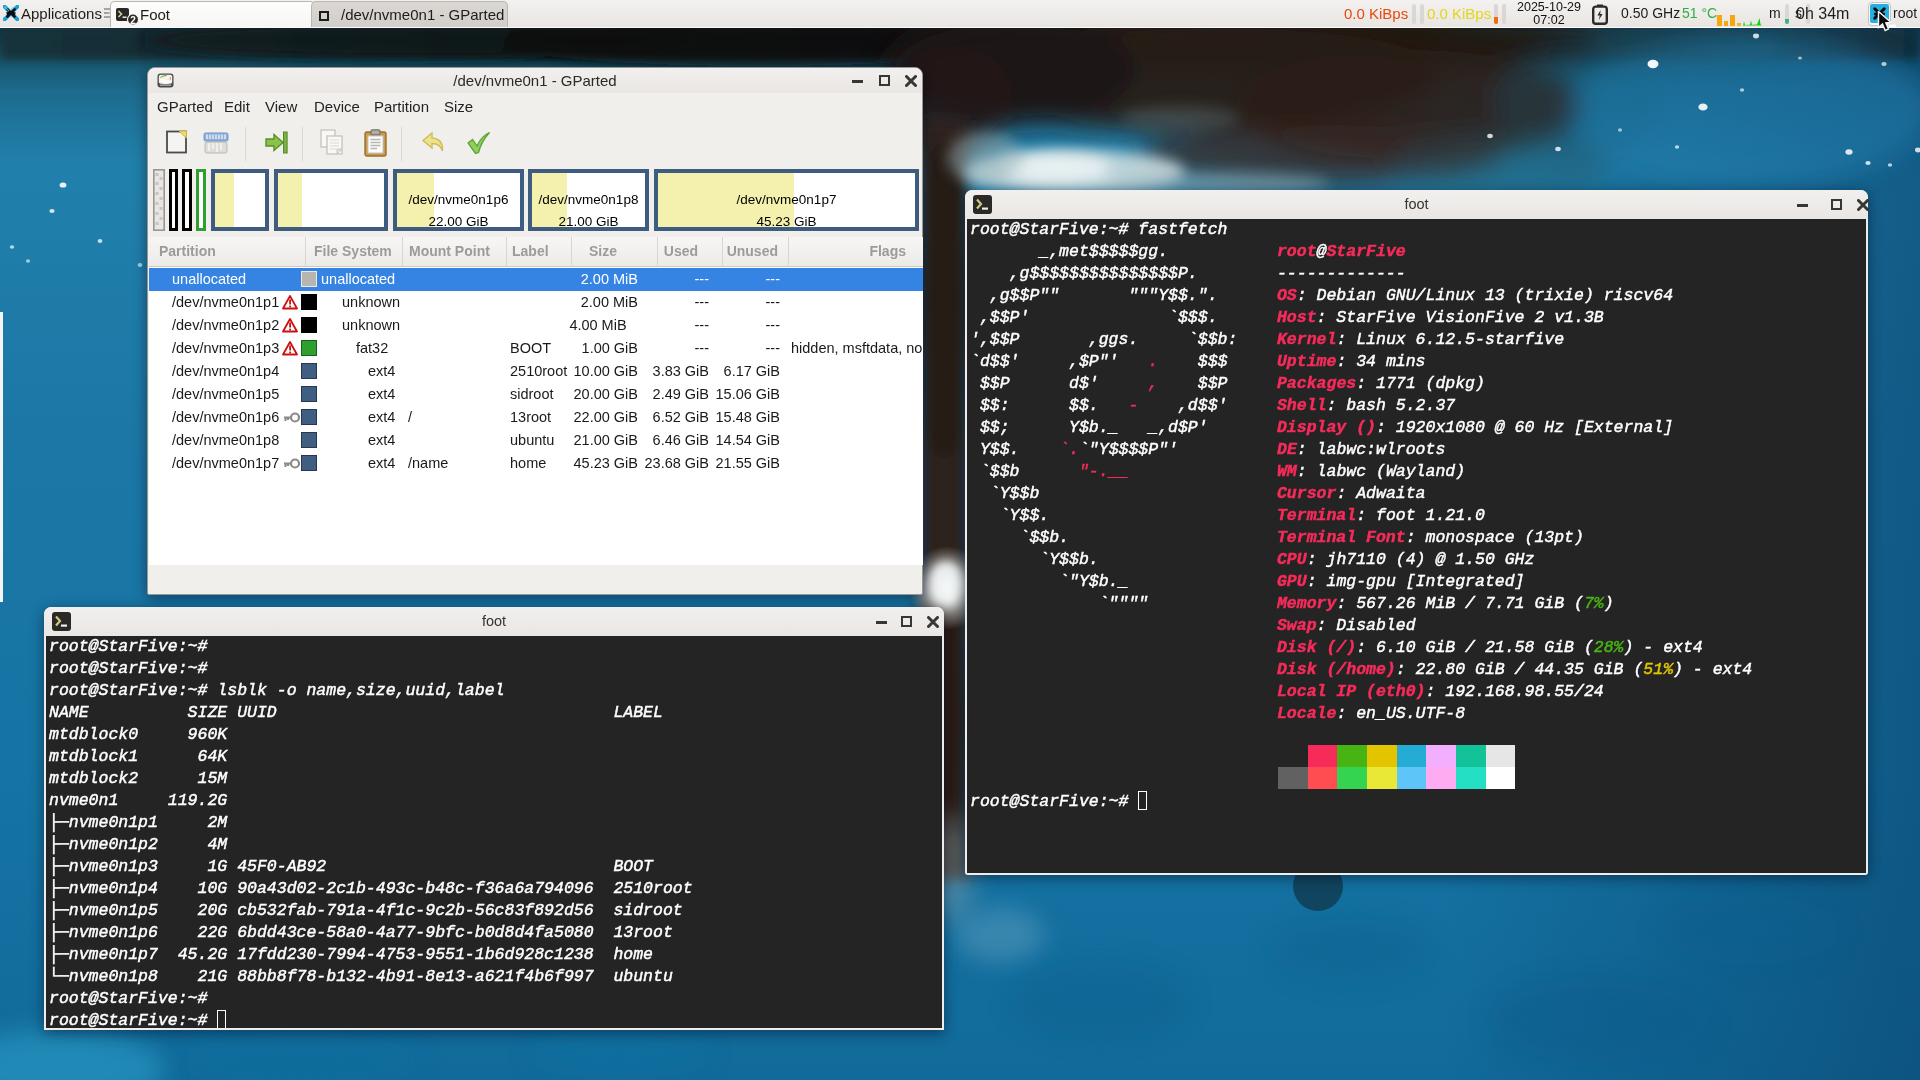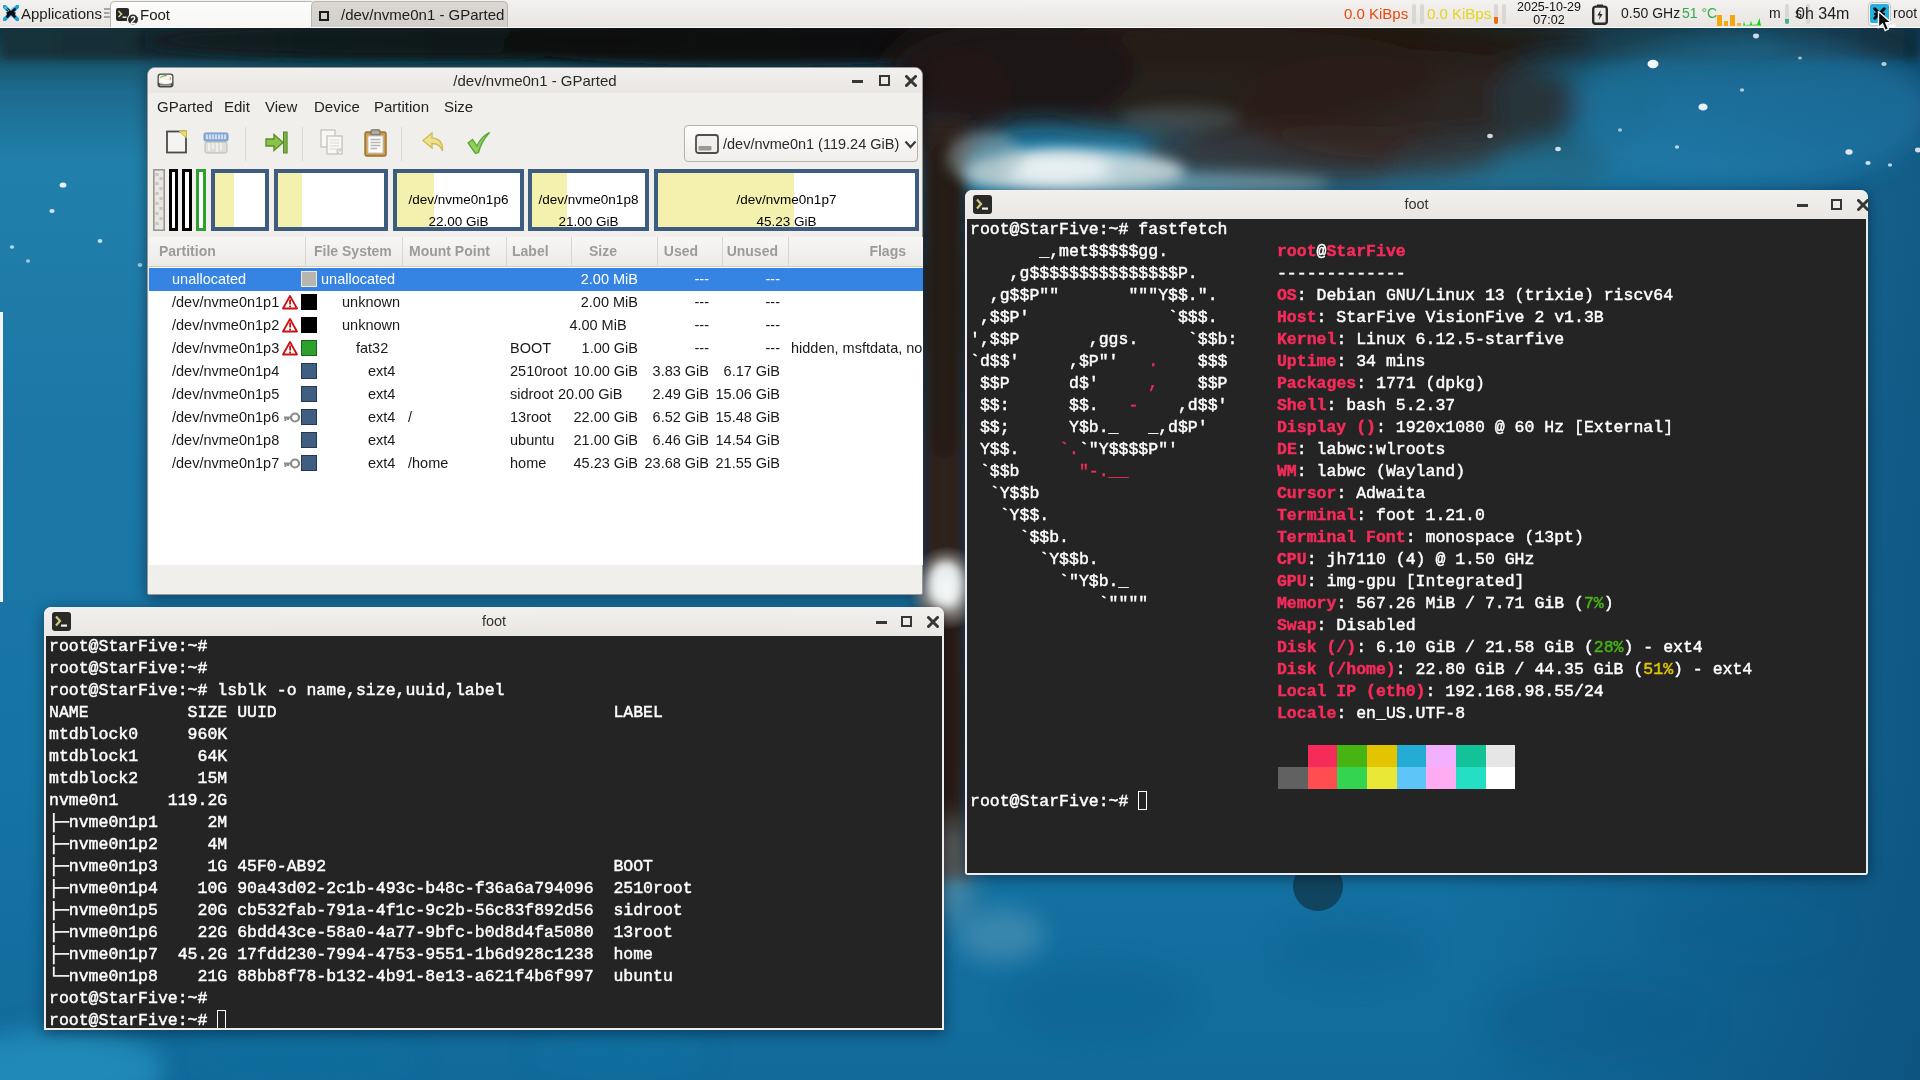--- a/index.html
+++ b/index.html
@@ -34,21 +34,21 @@
     border-bottom:1px solid #cdc9c4; border-right:1px solid #d9d5d1; }
   .gph span { position:absolute; top:0; line-height:29px; font-weight:bold; font-size:14px; color:#9b9b9b; }
   .grow { position:absolute; left:0; width:774px; height:23px; font-size:14.5px; color:#1a1a1a; }
   .grow div { position:absolute; top:0; height:23px; line-height:23px; white-space:nowrap; }
   .swatch { position:absolute; top:3px; width:16px; height:16px; border:1px solid rgba(0,0,0,.45); }
   #gp-status { position:absolute; left:1px; bottom:1px; width:774px; height:31px; background:#f1efec;
     border-top:1px solid #d6d2cd; font-size:14px; color:#2a2a2a; line-height:30px; }
   
   .term .titlebar { height:29px; }
   .term .ttitle { width:100%; text-align:center; font-size:14.5px; color:#35322f; line-height:29px; }
-  .tcontent { position:absolute; left:0; bottom:0; background:#242424; overflow:hidden; }
+  .tcontent { position:absolute; left:0; bottom:0; background:#242424; overflow:hidden;font-style:italic; }
   pre.tpre { font-family:"Liberation Mono", monospace; font-size:16.5px; line-height:22px; color:#ffffff; padding-left:3px; -webkit-text-stroke:0.45px currentColor; }
   #termL { left:44px; top:607px; width:900px; height:423px; background:#efedec; border-radius:8px 8px 0 0; }
   #termL .tcontent { left:2px; bottom:2px; width:896px; height:392px; }
   #termR { left:965px; top:190px; width:903px; height:685px; background:#efedec; border-radius:8px 8px 3px 3px; }
   #termR .tcontent { left:2px; bottom:2px; width:899px; height:654px; }
   .red { color:#f62b5a; font-weight:bold; }
   .redp { color:#f62b5a; }
   .grn { color:#47b413; }
   .yel { color:#e3c401; }
   .cursorbox { display:inline-block; width:9px; height:19px; border:1.5px solid #fff; vertical-align:-4px; }
@@ -310,30 +310,20 @@
     </svg>
 
     <svg class="abs" style="left:272px;top:10px" width="26" height="24" viewBox="0 0 26 24" opacity="0.95">
       <path d="M12 2 L3 9.5 L12 17 V12.5 C18 12.5 21 15 22.5 20 C23 12 19 7.5 12 7 Z" fill="#ece28a" stroke="#cdbb4e" stroke-width="1.4"></path>
     </svg>
 
     <svg class="abs" style="left:317px;top:9px" width="27" height="26" viewBox="0 0 27 26">
       <path d="M3 13 L7.5 9.5 L12 16 C15 9 19 5 24.5 2.5 C19 8.5 15.5 14.5 13.5 22.5 L10.5 23.5 Z" fill="#8ed05e" stroke="#5da332" stroke-width="1.3"></path>
     </svg>
 
-    <div class="abs" style="left:536px;top:4px;width:234px;height:37px;background:linear-gradient(#fdfdfc,#f1efec);border:1px solid #b6b1ab;border-radius:4px">
-      <svg class="abs" style="left:10px;top:8px" width="24" height="20" viewBox="0 0 24 20">
-        <rect x="1" y="1" width="22" height="18" rx="2.5" fill="#f1efec" stroke="#4e4e4e" stroke-width="1.8"></rect>
-        <rect x="3.5" y="12" width="13" height="4.5" rx="1" fill="#9b9793"></rect>
-      </svg>
-      <span class="abs" style="left:38px;line-height:36px;font-size:14.5px;color:#2a2a2a">/dev/nvme0n1 (119.24 GiB)</span>
-      <svg class="abs" style="left:219px;top:14px" width="13" height="9" viewBox="0 0 13 9">
-        <path d="M1.5 1.5 L6.5 7 L11.5 1.5" stroke="#3a3a3a" stroke-width="2.2" fill="none"></path>
-      </svg>
-    </div>
   </div>
 
   <div class="abs" style="left:0;top:100px;width:774px;height:69px;background:#f1efec">
     <svg class="abs" style="left:5px;top:1px" width="12" height="62" viewBox="0 0 12 62">
       <rect x="0.8" y="0.8" width="10.4" height="60.4" fill="#e8e6e2" stroke="#9a9691" stroke-width="1.6"></rect>
       <g fill="#c8c4be">
         <rect x="2.5" y="4" width="3" height="3"></rect>
           <rect x="6.5" y="8" width="3" height="3"></rect>
         <rect x="2.5" y="13" width="3" height="3"></rect>
           <rect x="6.5" y="18" width="3" height="3"></rect>
@@ -453,21 +443,21 @@
         <div style="left:361px">2510root</div>
         <div style="left:409px;width:80px;text-align:right">10.00 GiB</div>
         <div style="left:480px;width:80px;text-align:right">3.83 GiB</div>
         <div style="left:551px;width:80px;text-align:right">6.17 GiB</div>
       </div>
     <div class="grow" style="top:146px;">
         <div style="left:23px">/dev/nvme0n1p5</div>
         <span class="swatch" style="left:152px;background:#3f5e82;border:1px solid rgba(0,0,0,.4);"></span>
         <div style="left:219px">ext4</div>
         <div style="left:361px">sidroot</div>
-        <div style="left:409px;width:80px;">20.00 GiB</div>
+        <div style="left:409px;width:80px;text-align:right">20.00 GiB</div>
         <div style="left:480px;width:80px;text-align:right">2.49 GiB</div>
         <div style="left:551px;width:80px;text-align:right">15.06 GiB</div>
       </div>
     <div class="grow" style="top:169px;">
         <div style="left:23px">/dev/nvme0n1p6</div>
         <svg style="position:absolute;left:134px;top:5px" width="17" height="13" viewBox="0 0 17 13">
           <circle cx="12" cy="6.5" r="4" fill="none" stroke="#8a8a8a" stroke-width="2.2"></circle>
           <path d="M8 6.5 H1 M2.5 6.5 V10 M5 6.5 V9" stroke="#8a8a8a" stroke-width="2"></path>
         </svg>
         <span class="swatch" style="left:152px;background:#3f5e82;border:1px solid rgba(0,0,0,.4);"></span>
@@ -488,21 +478,21 @@
         <div style="left:551px;width:80px;text-align:right">14.54 GiB</div>
       </div>
     <div class="grow" style="top:215px;">
         <div style="left:23px">/dev/nvme0n1p7</div>
         <svg style="position:absolute;left:134px;top:5px" width="17" height="13" viewBox="0 0 17 13">
           <circle cx="12" cy="6.5" r="4" fill="none" stroke="#8a8a8a" stroke-width="2.2"></circle>
           <path d="M8 6.5 H1 M2.5 6.5 V10 M5 6.5 V9" stroke="#8a8a8a" stroke-width="2"></path>
         </svg>
         <span class="swatch" style="left:152px;background:#3f5e82;border:1px solid rgba(0,0,0,.4);"></span>
         <div style="left:219px">ext4</div>
-        <div style="left:259px">/home</div>
+        <div style="left:259px">/name</div>
         <div style="left:361px">home</div>
         <div style="left:409px;width:80px;text-align:right">45.23 GiB</div>
         <div style="left:480px;width:80px;text-align:right">23.68 GiB</div>
         <div style="left:551px;width:80px;text-align:right">21.55 GiB</div>
       </div>
 
   </div>
 </div>
 
 <div id="termL" class="window term">

